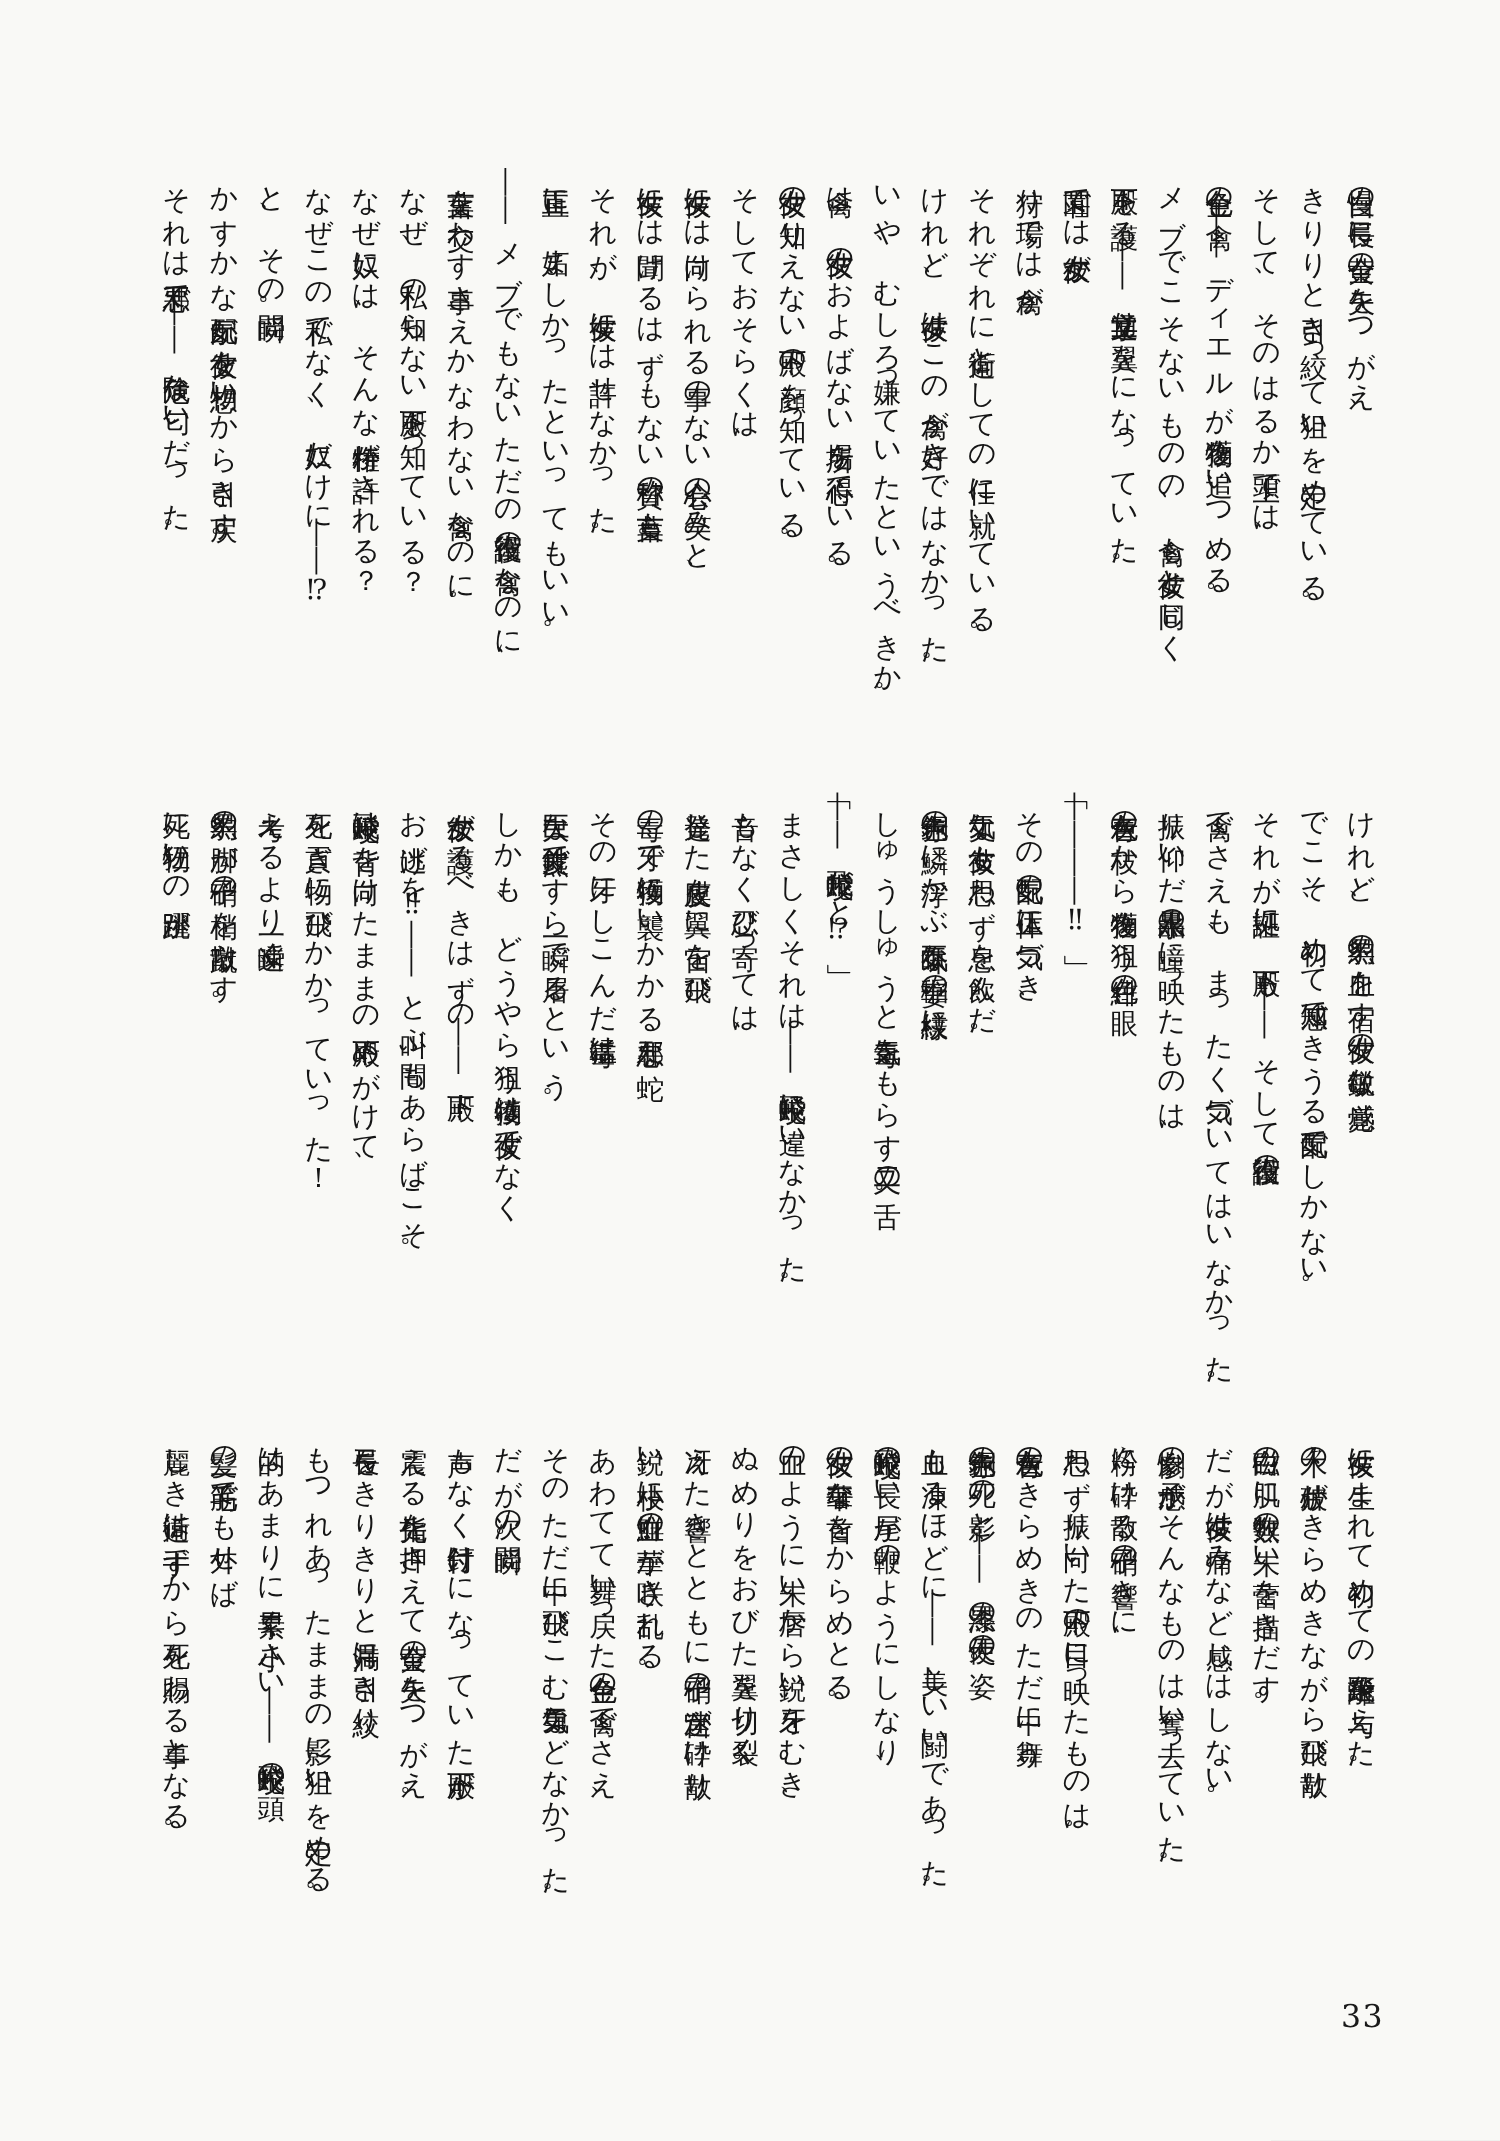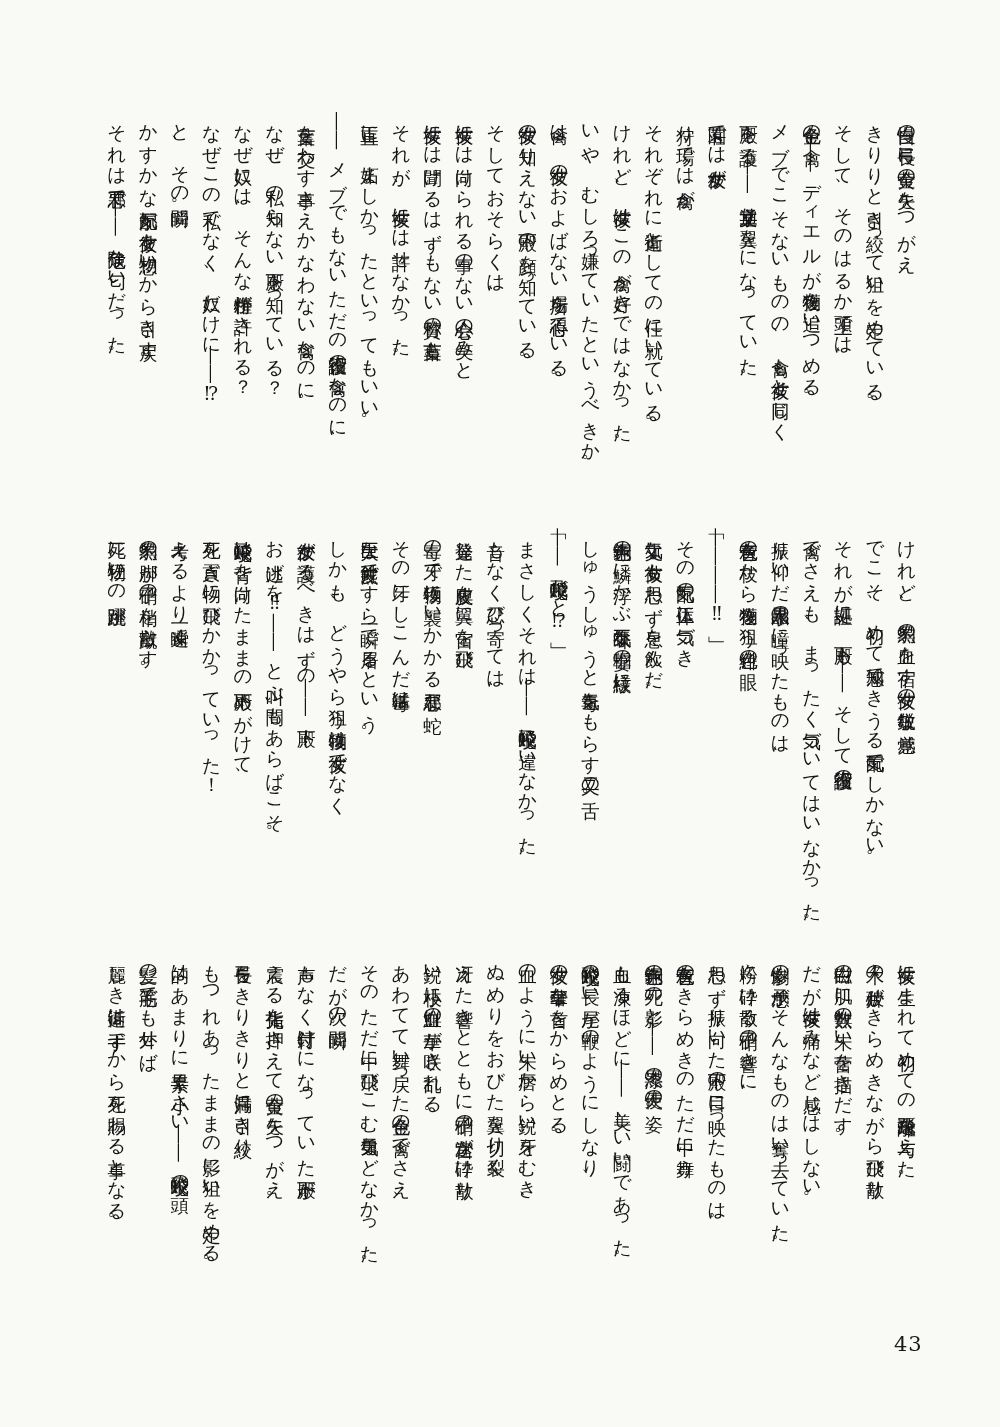--- a/index.html
+++ b/index.html
@@ -114,14 +114,14 @@
 そのただ中に飛びこむ勇気などなかった。
 だが次の瞬間。
 声もなく釘付けになっていた殿下が、
 震える指先を押さえて黄金の矢をつがえ。
 長弓をきりきりと満月に引き絞り、
 もつれあったままの影に狙いを定める。
 的はあまりに素早く小さい――飛咬蛇の頭。
 髪の毛一筋でも外せば、
 麗しき近衛は手ずから死を賜わる事となる。</div>
 
-  <div class="page-number">43</div>
+  <div class="page-number">33</div>
 </div>
 
 </body></html>

